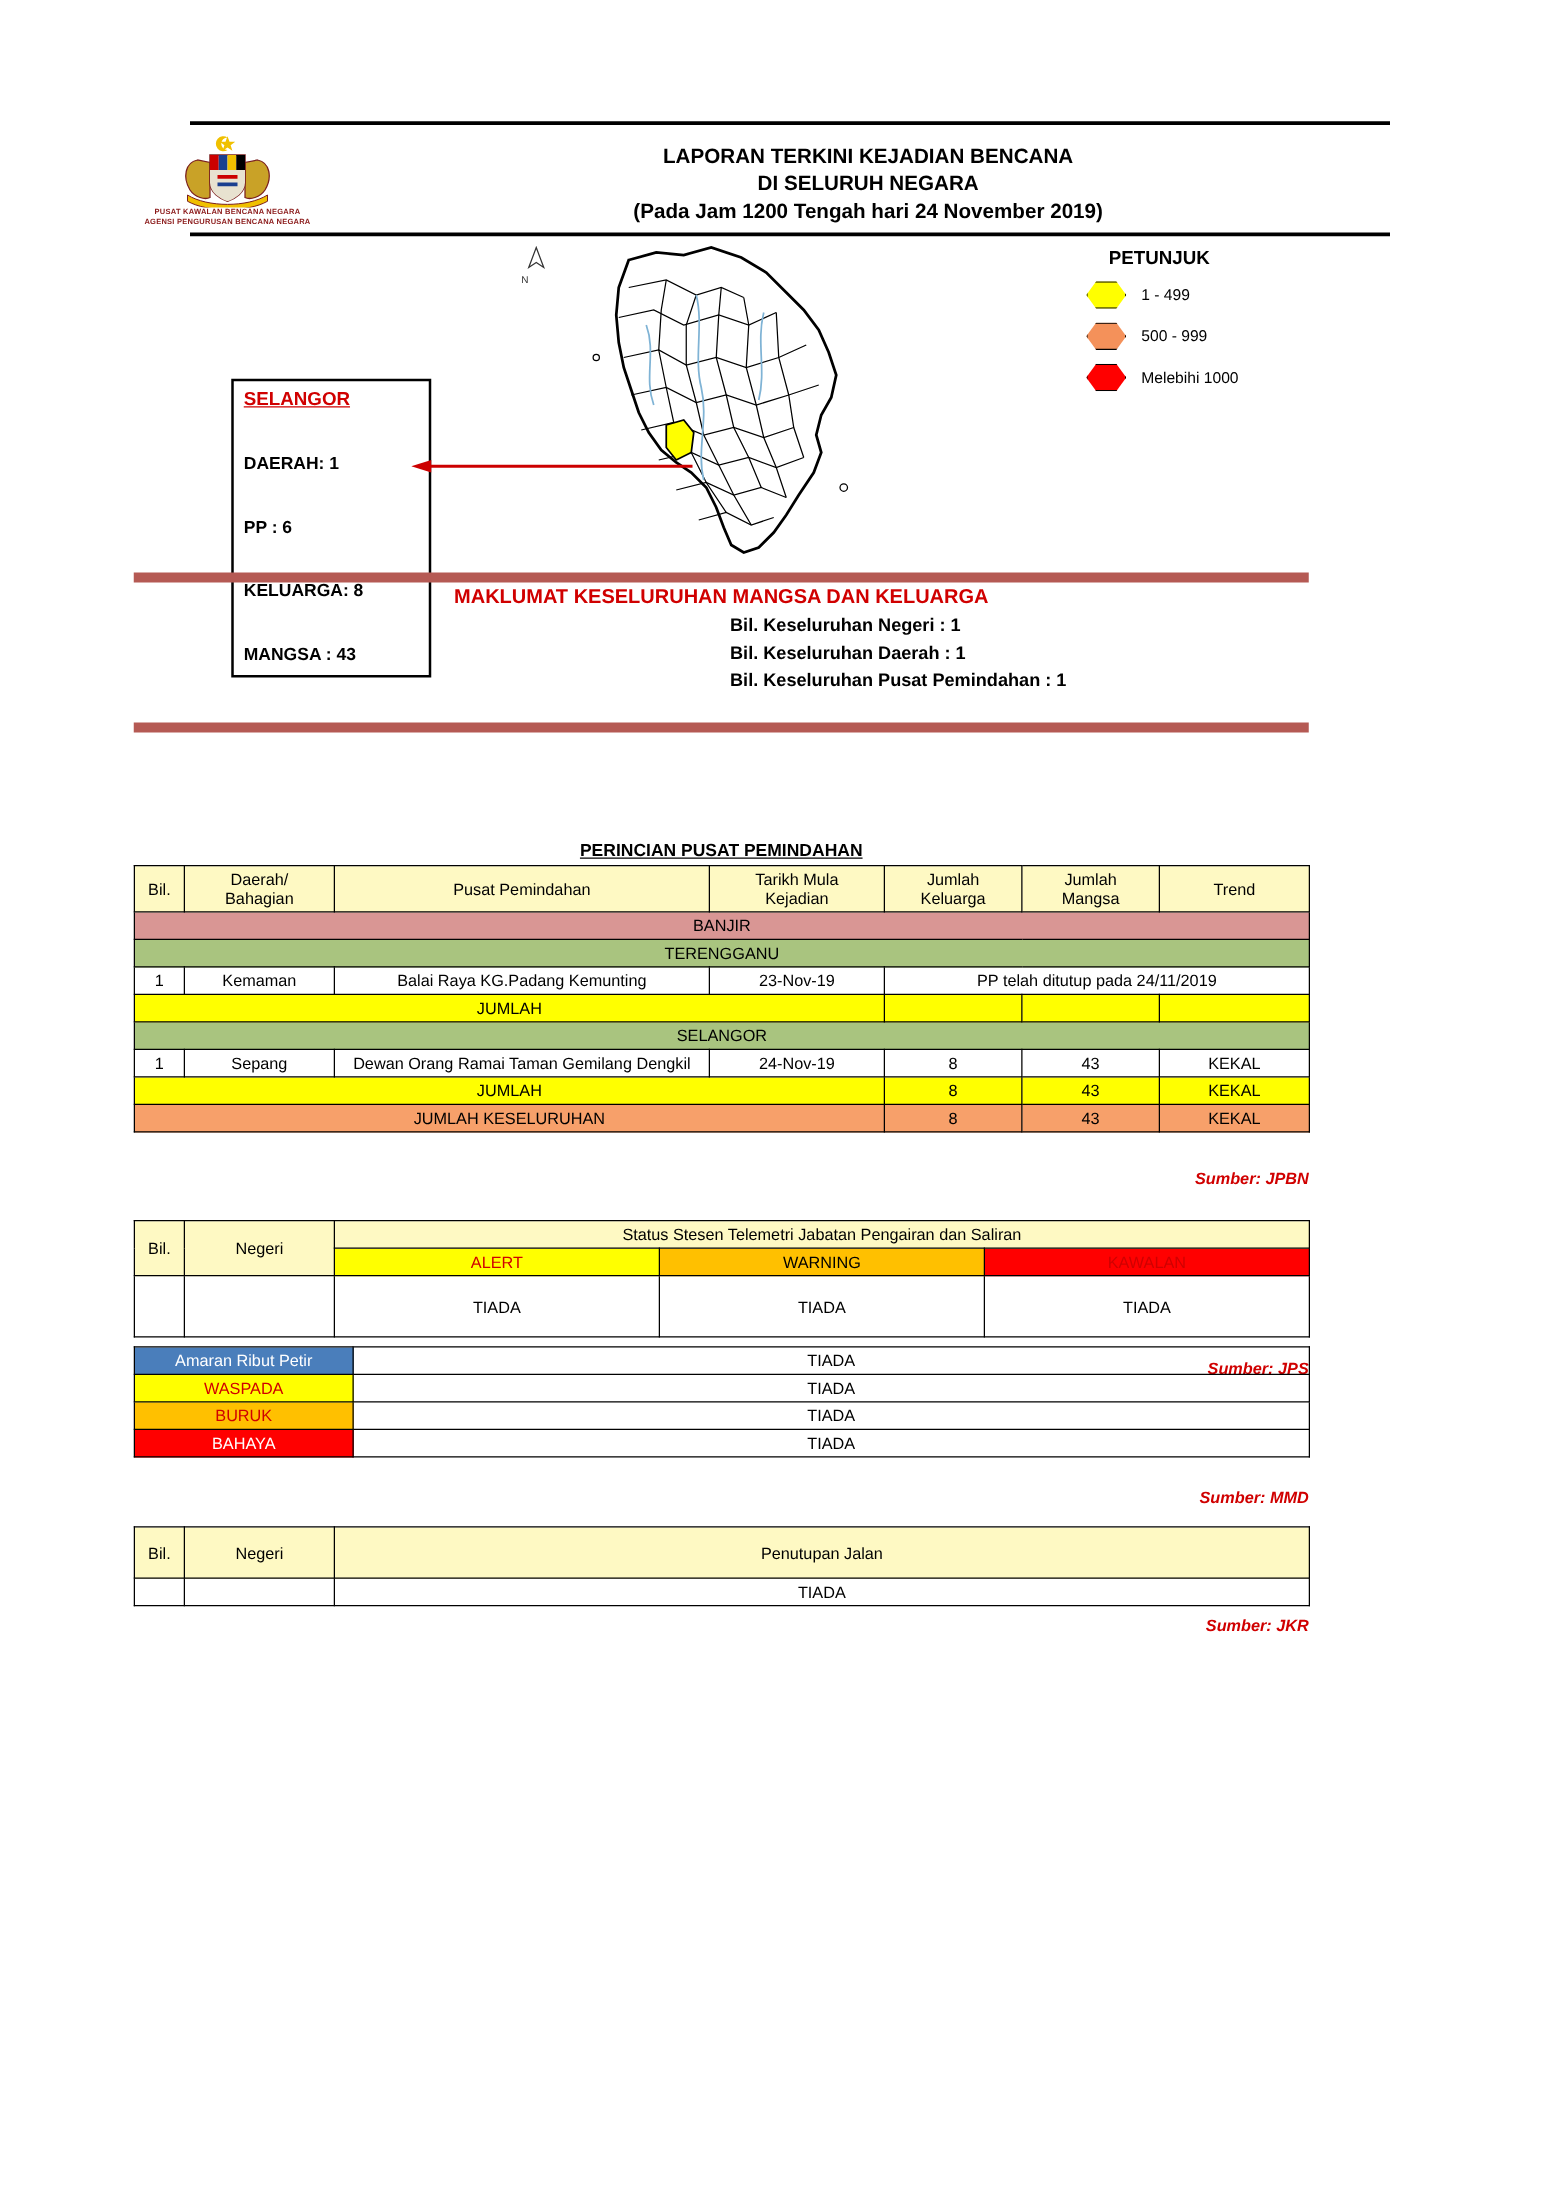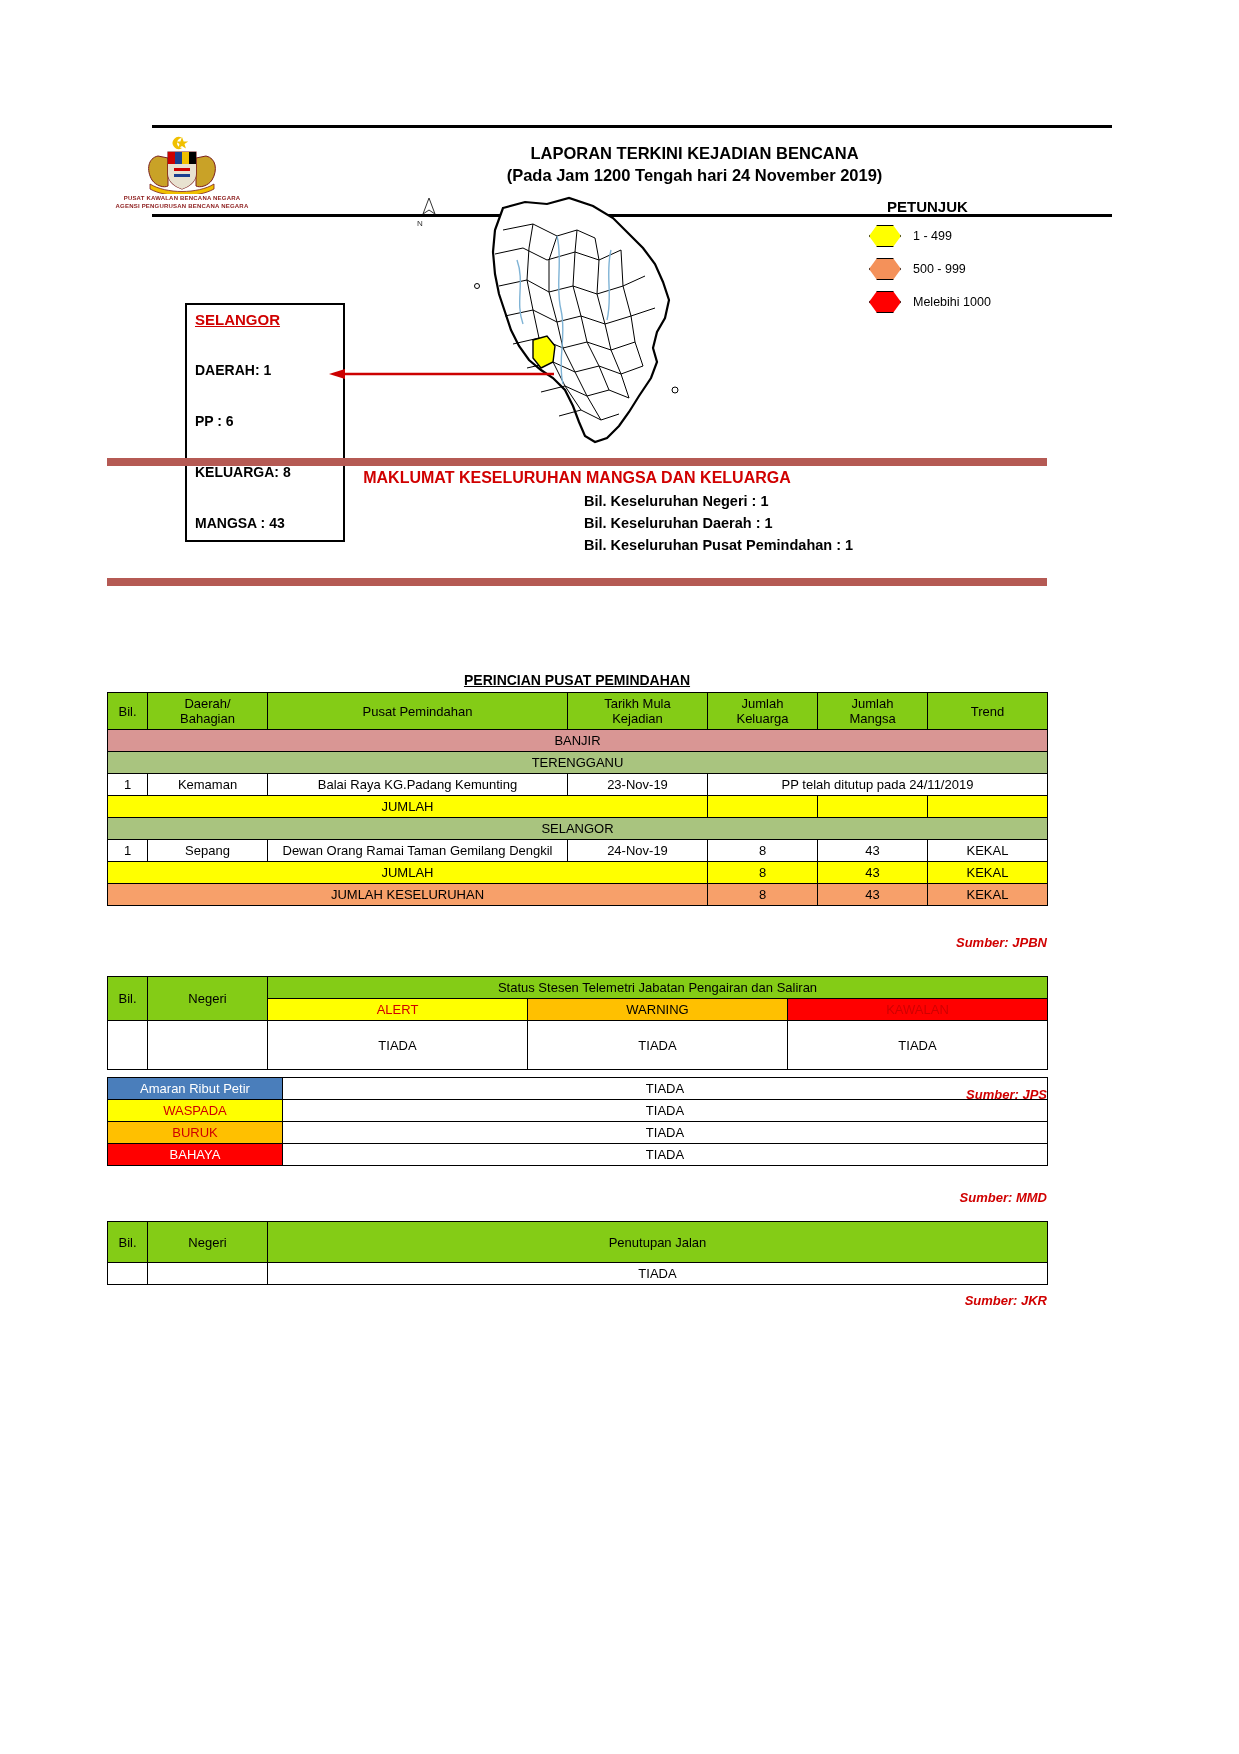--- a/index.html
+++ b/index.html
@@ -20,21 +20,20 @@
     width: 1239px;
     height: 1754px;
   }
 
   
   .header {
     position: absolute;
     left: 107px;
     top: 97px;
     width: 1025px;
-    margin-top: 28px;
   }
   .header-rule-top {
     border-top: 3px solid #000;
     width: 960px;
     margin-left: 45px;
   }
   .header-rule-bottom {
     border-top: 3px solid #000;
     width: 960px;
     margin-left: 45px;
@@ -199,21 +198,21 @@
     font-size: 13px;
   }
   table.grid td, table.grid th {
     border: 1px solid #000;
     padding: 3px 4px;
     text-align: center;
     vertical-align: middle;
     font-weight: normal;
   }
   .hdr {
-    background: #84cc16;
+    background: #fef9c3;
     font-weight: bold;
   }
   .row-banjir {
     background: #d99694;
     font-weight: bold;
   }
   .row-state {
     background: #a9c47f;
     font-weight: bold;
   }
@@ -270,20 +269,21 @@
             <path d="M36 38 h16 v3 h-16 z" fill="#1a3f8f"></path>
 
             <path d="M12 48 C28 58 60 58 76 48 L76 53 C60 62 28 62 12 53 Z" fill="#f0c000" stroke="#7a1f1f" stroke-width="0.8"></path>
           </svg>
         </div>
         <div class="crest-cap1">PUSAT KAWALAN BENCANA NEGARA</div>
         <div class="crest-cap2">AGENSI PENGURUSAN BENCANA NEGARA</div>
       </div>
       <div class="header-titles">
         <div>LAPORAN TERKINI KEJADIAN BENCANA</div>
+        <div>DI SELURUH NEGARA</div>
         <div>(Pada Jam 1200 Tengah hari 24 November 2019)</div>
       </div>
     </div>
     <div class="header-rule-bottom"></div>
   </div>
 
   <div class="map-area">
 
     <div class="map-svg">
       <svg width="330" height="270" viewBox="0 0 330 270">

